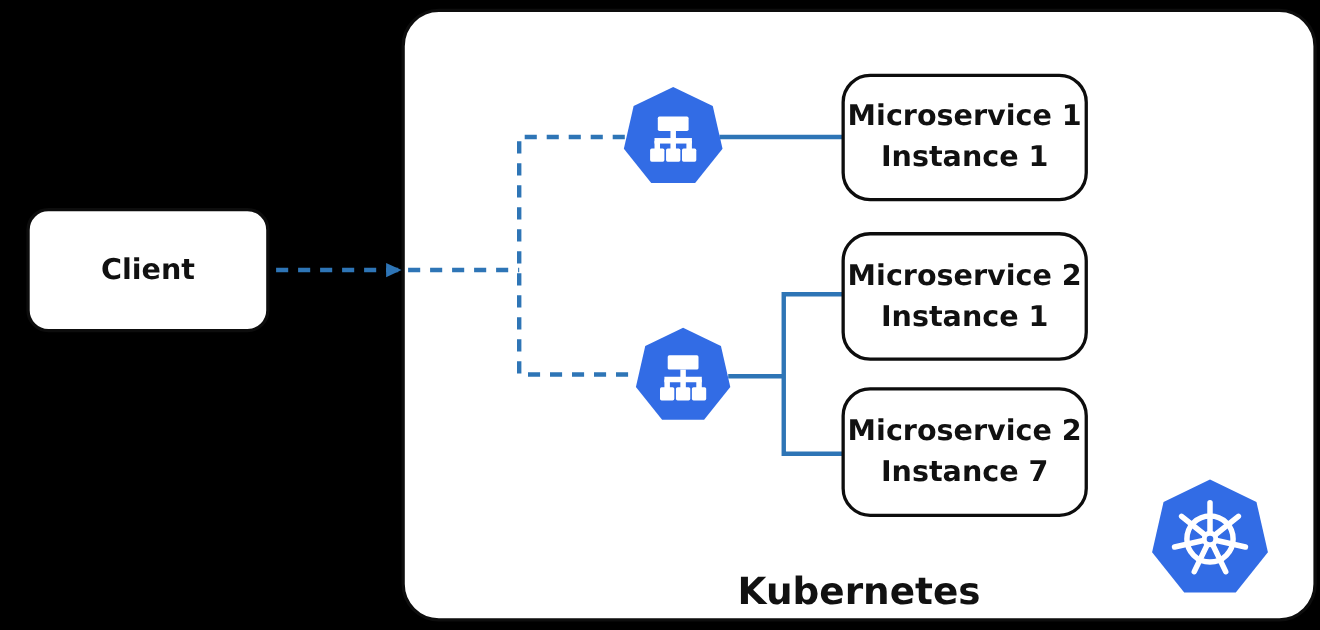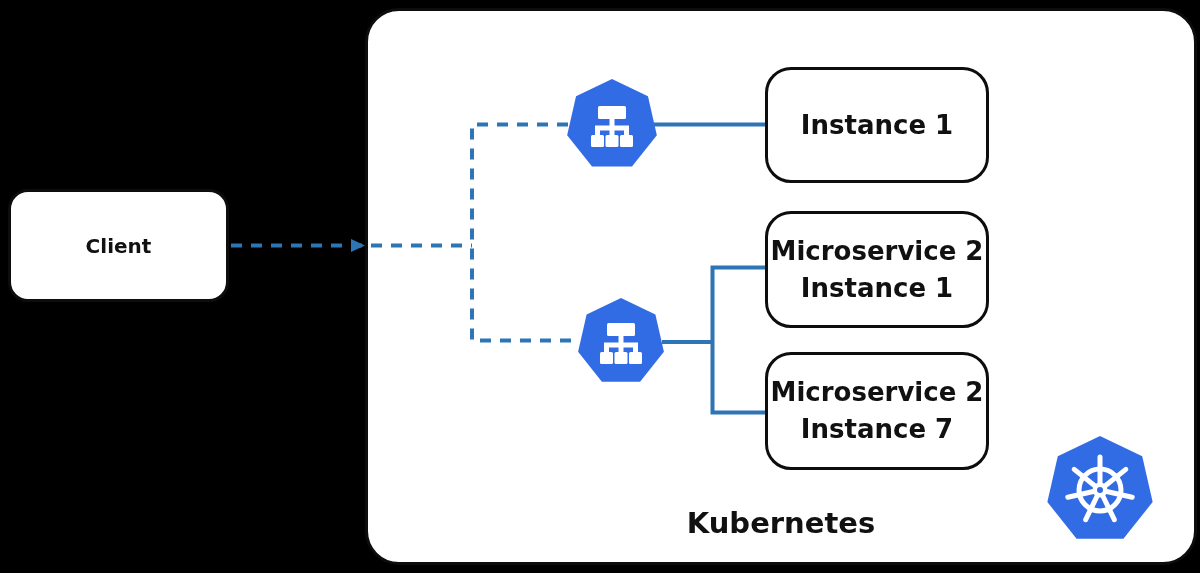--- a/index.html
+++ b/index.html
@@ -15,28 +15,28 @@
     border:3px solid var(--border,#0d0d0d);border-radius:34px;
     z-index:1;
   }
   .overlay{position:absolute;left:0;top:0;z-index:2;}
   .node{
     position:absolute;box-sizing:border-box;z-index:3;
     background:var(--fill,#fff);border:3px solid var(--border,#0d0d0d);
     display:flex;flex-direction:column;align-items:center;justify-content:center;
     text-align:center;font-weight:600;
   }
-  .client{left:8px;top:189px;width:221px;height:113px;border-radius:20px;font-size:20px;}
+  .client{left:24px;top:189px;width:221px;height:113px;border-radius:20px;font-size:26px;}
   .ms{left:765px;width:224px;border-radius:26px;font-size:26px;line-height:37px;}
   .ms1{top:67px;height:116px;}
   .ms2{top:211px;height:117px;}
   .ms3{top:352px;height:118px;}
   .cluster-label{
-    position:absolute;left:365px;top:506px;width:832px;z-index:3;
-    text-align:center;font-size:29px;font-weight:600;
+    position:absolute;left:365px;top:518px;width:832px;z-index:3;
+    text-align:center;font-size:34px;font-weight:600;
   }
   .dashed{stroke:var(--line,#2E75B6);stroke-width:4;fill:none;stroke-dasharray:11 9;}
   .solid{stroke:var(--line,#2E75B6);stroke-width:4;fill:none;}
   .hept{fill:var(--k8s,#326CE5);}
   .glyph{fill:#fff;}
   .glyph-stroke{stroke:#fff;stroke-width:5;fill:none;}
   .wheel-ring{stroke:#fff;stroke-width:5;fill:none;}
   .wheel-spoke{stroke:#fff;stroke-width:5;stroke-linecap:round;}
   .wheel-hub{fill:#fff;}
   .wheel-hole{fill:var(--k8s,#326CE5);}
@@ -102,20 +102,21 @@
       <circle class="wheel-hub" cx="1100" cy="490" r="7.5"></circle>
       <circle class="wheel-hole" cx="1100" cy="490" r="3"></circle>
     </g>
   </svg>
 
   <div class="node client">
     <span>Client</span>
   </div>
 
   <div class="node ms ms1">
+    <span>Microservice 1</span>
     <span>Instance 1</span>
   </div>
 
   <div class="node ms ms2">
     <span>Microservice 2</span>
     <span>Instance 1</span>
   </div>
 
   <div class="node ms ms3">
     <span>Microservice 2</span>

